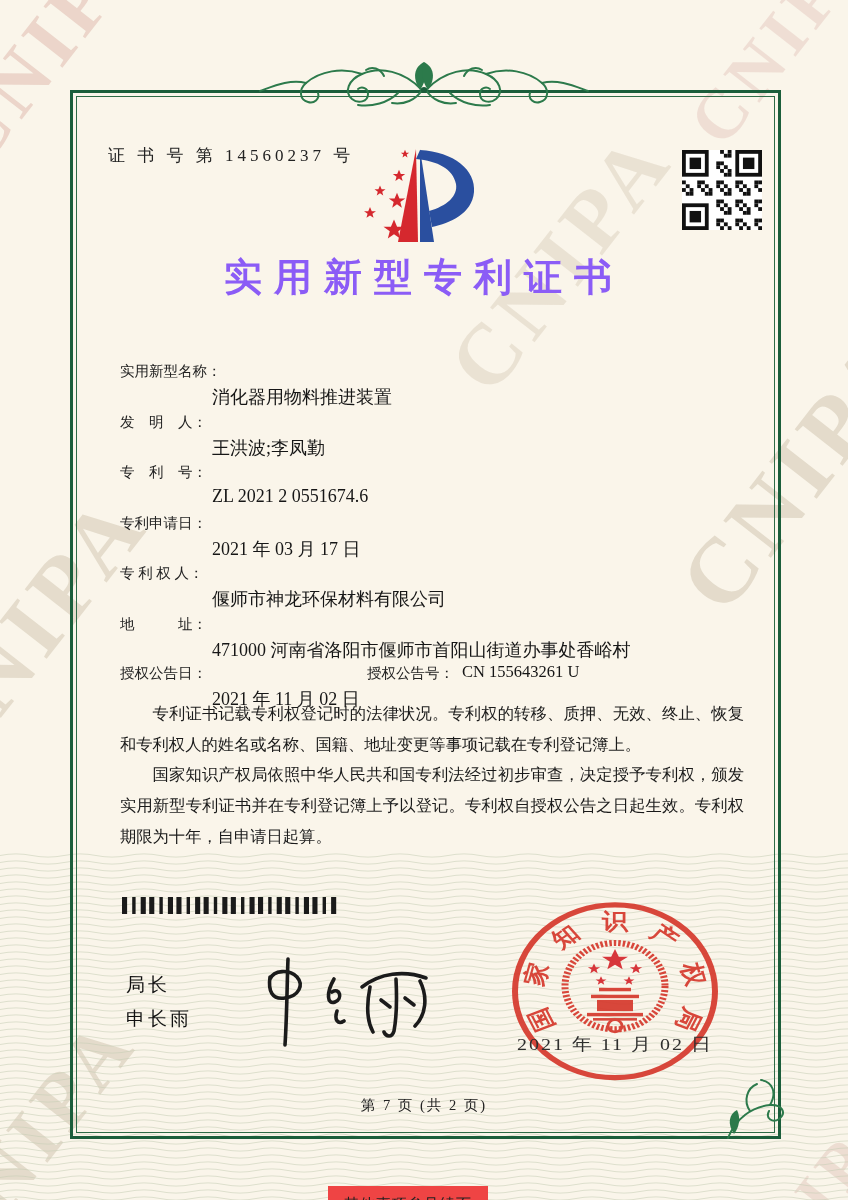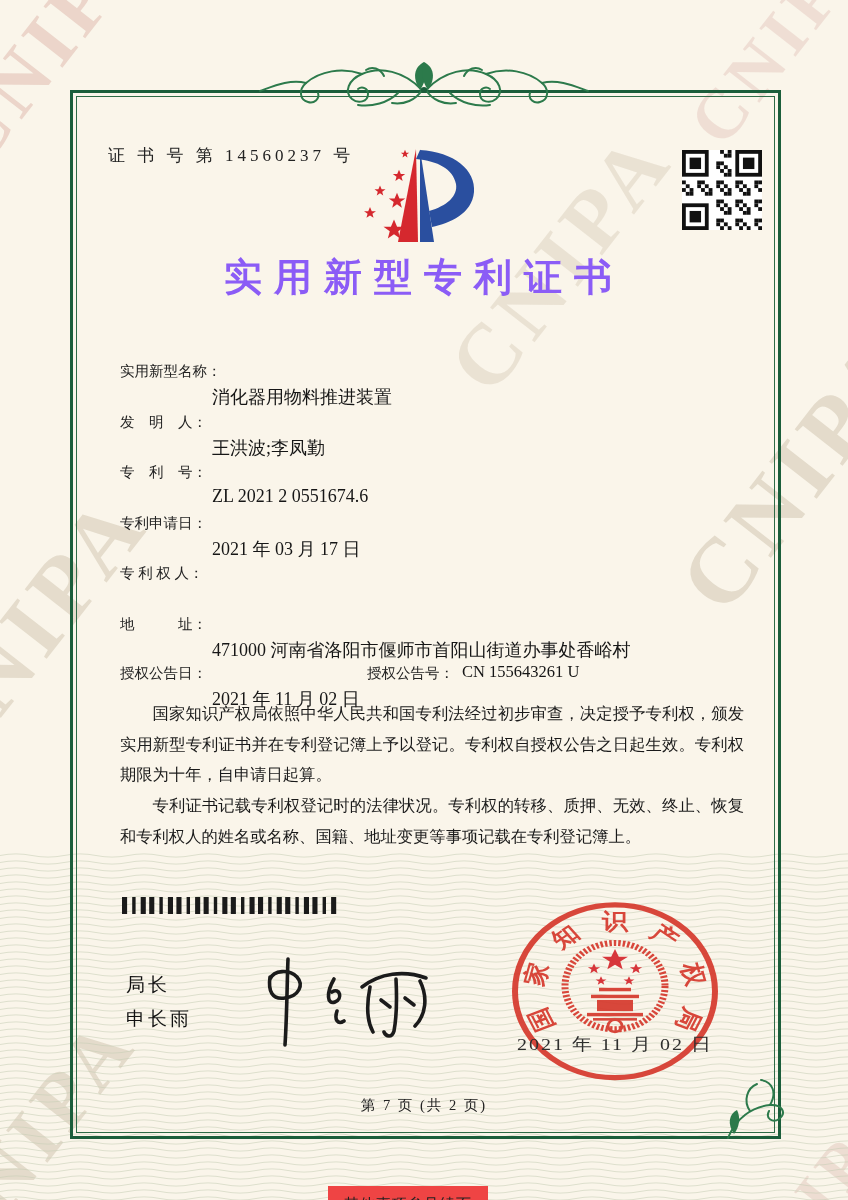--- a/index.html
+++ b/index.html
@@ -248,35 +248,36 @@
 <div class="row" style="top:461px">
   <span class="lab">专　利　号：</span>
   <span class="val">ZL 2021 2 0551674.6</span>
 </div>
 <div class="row" style="top:512px">
   <span class="lab">专利申请日：</span>
   <span class="val">2021 年 03 月 17 日</span>
 </div>
 <div class="row" style="top:562px">
   <span class="lab">专 利 权 人：</span>
+  <span class="val">偃师市神龙环保材料有限公司</span>
 </div>
 <div class="row" style="top:613px">
   <span class="lab">地　　　址：</span>
   <span class="val">471000 河南省洛阳市偃师市首阳山街道办事处香峪村</span>
 </div>
 <div class="row" style="top:662px">
   <span class="lab">授权公告日：</span>
   <span class="val">2021 年 11 月 02 日</span>
   <span class="lab2">授权公告号：</span>
   <span class="val2">CN 155643261 U</span>
 </div>
 
 <div class="paras">
+  <p>专利证书记载专利权登记时的法律状况。专利权的转移、质押、无效、终止、恢复和专利权人的姓名或名称、国籍、地址变更等事项记载在专利登记簿上。</p>
   <p>国家知识产权局依照中华人民共和国专利法经过初步审查，决定授予专利权，颁发实用新型专利证书并在专利登记簿上予以登记。专利权自授权公告之日起生效。专利权期限为十年，自申请日起算。</p>
-  <p>专利证书记载专利权登记时的法律状况。专利权的转移、质押、无效、终止、恢复和专利权人的姓名或名称、国籍、地址变更等事项记载在专利登记簿上。</p>
 </div>
 
 <svg class="abs" style="left:122px;top:897px" width="215" height="17" viewBox="0 0 215 17">
   <g id="barcode-bars" fill="#1a1a1a">
       <rect x="0" y="0" width="5.1" height="17"></rect>
       <rect x="10.2" y="0" width="3.4" height="17"></rect>
       <rect x="18.7" y="0" width="5.1" height="17"></rect>
       <rect x="27.199999999999996" y="0" width="5.1" height="17"></rect>
       <rect x="37.4" y="0" width="3.4" height="17"></rect>
       <rect x="45.9" y="0" width="5.1" height="17"></rect>

